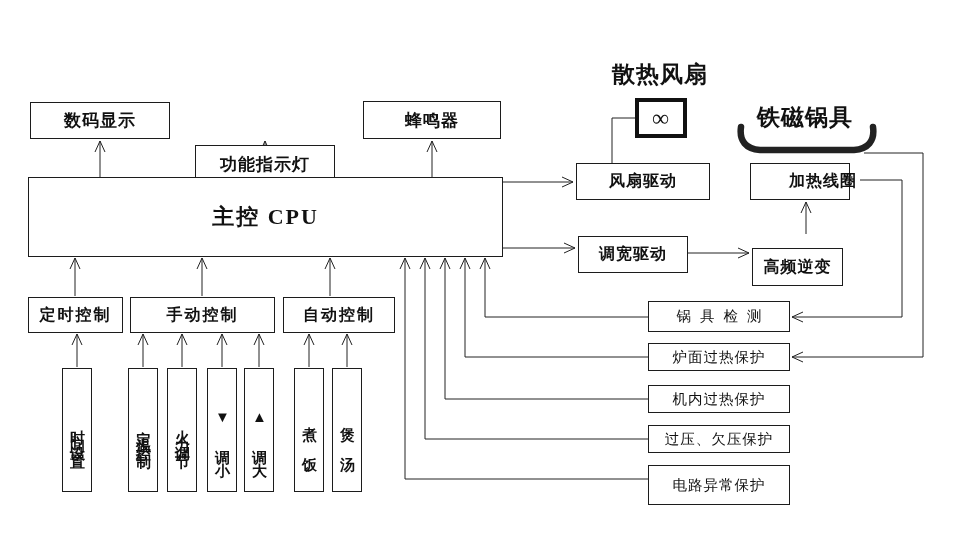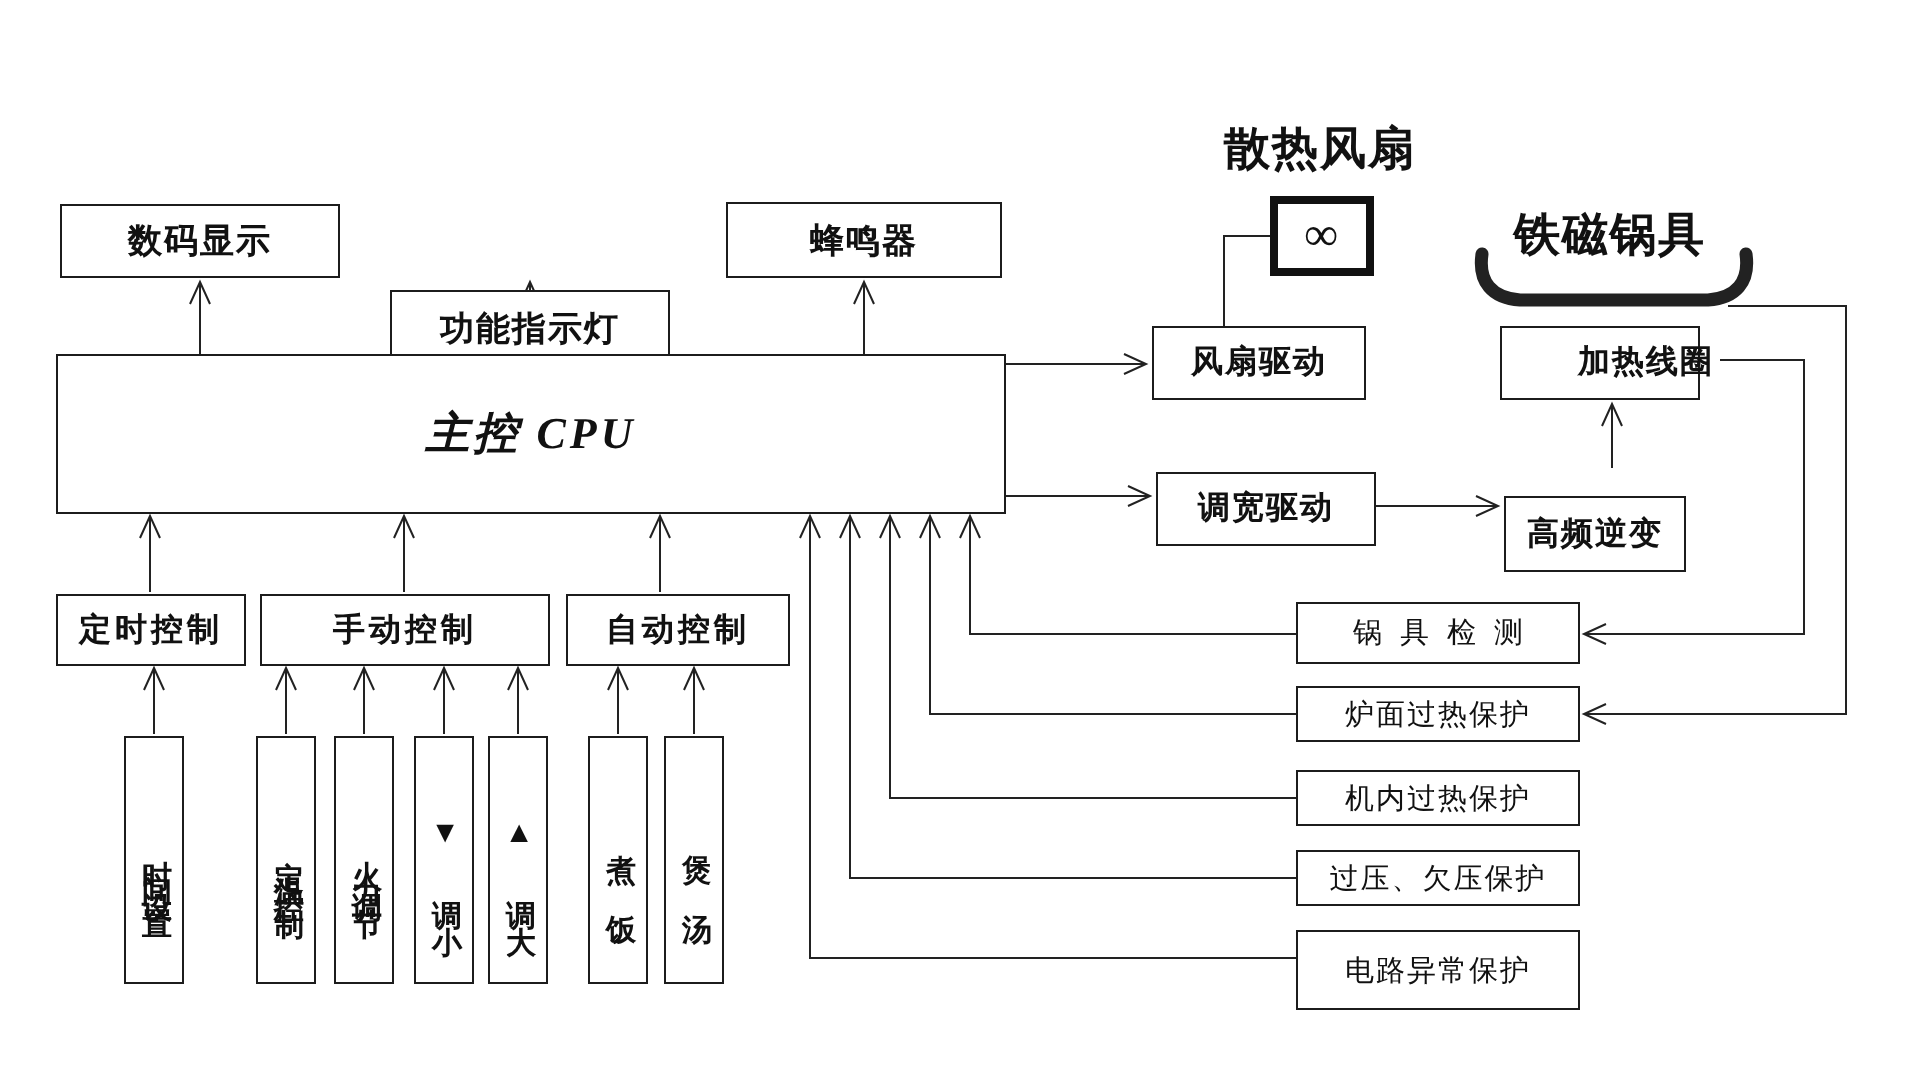--- a/index.html
+++ b/index.html
@@ -111,32 +111,32 @@
   <div class="box toplbl" style="left:30px;top:102px;width:140px;height:37px;">
       <span>数码显示</span>
     </div>
   <div class="box toplbl" style="left:195px;top:101px;width:140px;height:38px;margin-top:44px;">
       <span>功能指示灯</span>
     </div>
   <div class="box toplbl" style="left:363px;top:101px;width:138px;height:38px;">
       <span>蜂鸣器</span>
     </div>
 
-  <div class="box cpu" style="left:28px;top:177px;width:475px;height:80px;font-style:italic;">
+  <div class="box cpu" style="left:28px;top:177px;width:475px;height:80px;">
       <span>主控 CPU</span>
     </div>
 
   <div class="freelbl" style="left:610px;top:63px;width:100px;height:22px;">散热风扇</div>
   <div class="box fanbox" style="left:635px;top:98px;width:52px;height:40px;">
       <span>∞</span>
     </div>
 
   <div class="freelbl" style="left:750px;top:106px;width:110px;height:22px;">铁磁锅具</div>
 
-  <div class="box drv" style="left:576px;top:163px;width:107px;height:37px;text-align:right;">
+  <div class="box drv" style="left:576px;top:163px;width:134px;height:37px;text-align:right;">
       <span>风扇驱动</span>
     </div>
   <div class="box drv" style="left:578px;top:236px;width:110px;height:37px;">
       <span>调宽驱动</span>
     </div>
   <div class="box drv" style="left:750px;top:163px;width:100px;height:37px;padding-left:46px;">
       <span>加热线圈</span>
     </div>
   <div class="box drv" style="left:752px;top:248px;width:91px;height:38px;justify-content:center;">
       <span>高频逆变</span>

